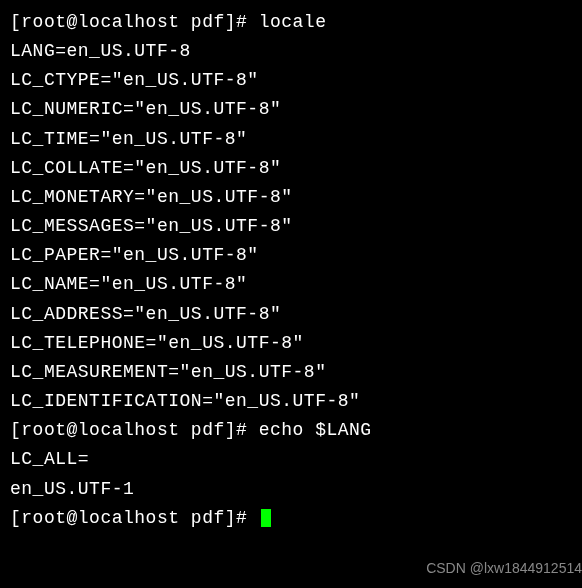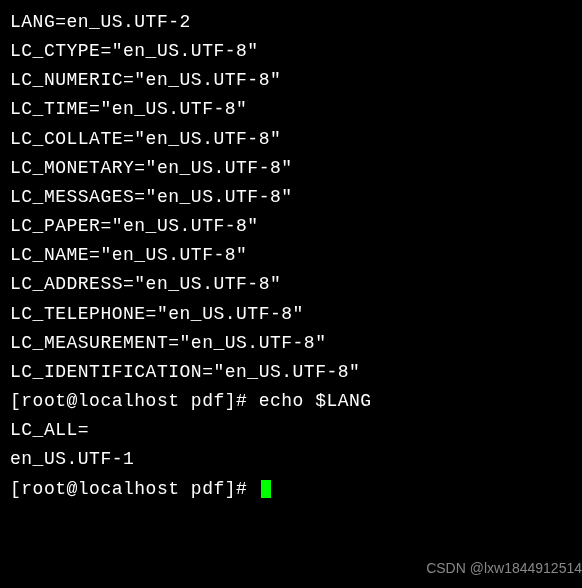--- a/index.html
+++ b/index.html
@@ -38,21 +38,22 @@
       color: #888888;
       font-family: Arial, sans-serif;
       font-size: 14px;
       letter-spacing: 0;
     }
   </style>
 </head>
 <body>
 
 <div>
-  <div class="terminal-line">LANG=en_US.UTF-2</div>
+  <div class="terminal-line">[root@localhost pdf]# locale</div>
+  <div class="terminal-line">LANG=en_US.UTF-8</div>
   <div class="terminal-line">LC_CTYPE="en_US.UTF-8"</div>
   <div class="terminal-line">LC_NUMERIC="en_US.UTF-8"</div>
   <div class="terminal-line">LC_TIME="en_US.UTF-8"</div>
   <div class="terminal-line">LC_COLLATE="en_US.UTF-8"</div>
   <div class="terminal-line">LC_MONETARY="en_US.UTF-8"</div>
   <div class="terminal-line">LC_MESSAGES="en_US.UTF-8"</div>
   <div class="terminal-line">LC_PAPER="en_US.UTF-8"</div>
   <div class="terminal-line">LC_NAME="en_US.UTF-8"</div>
   <div class="terminal-line">LC_ADDRESS="en_US.UTF-8"</div>
   <div class="terminal-line">LC_TELEPHONE="en_US.UTF-8"</div>

